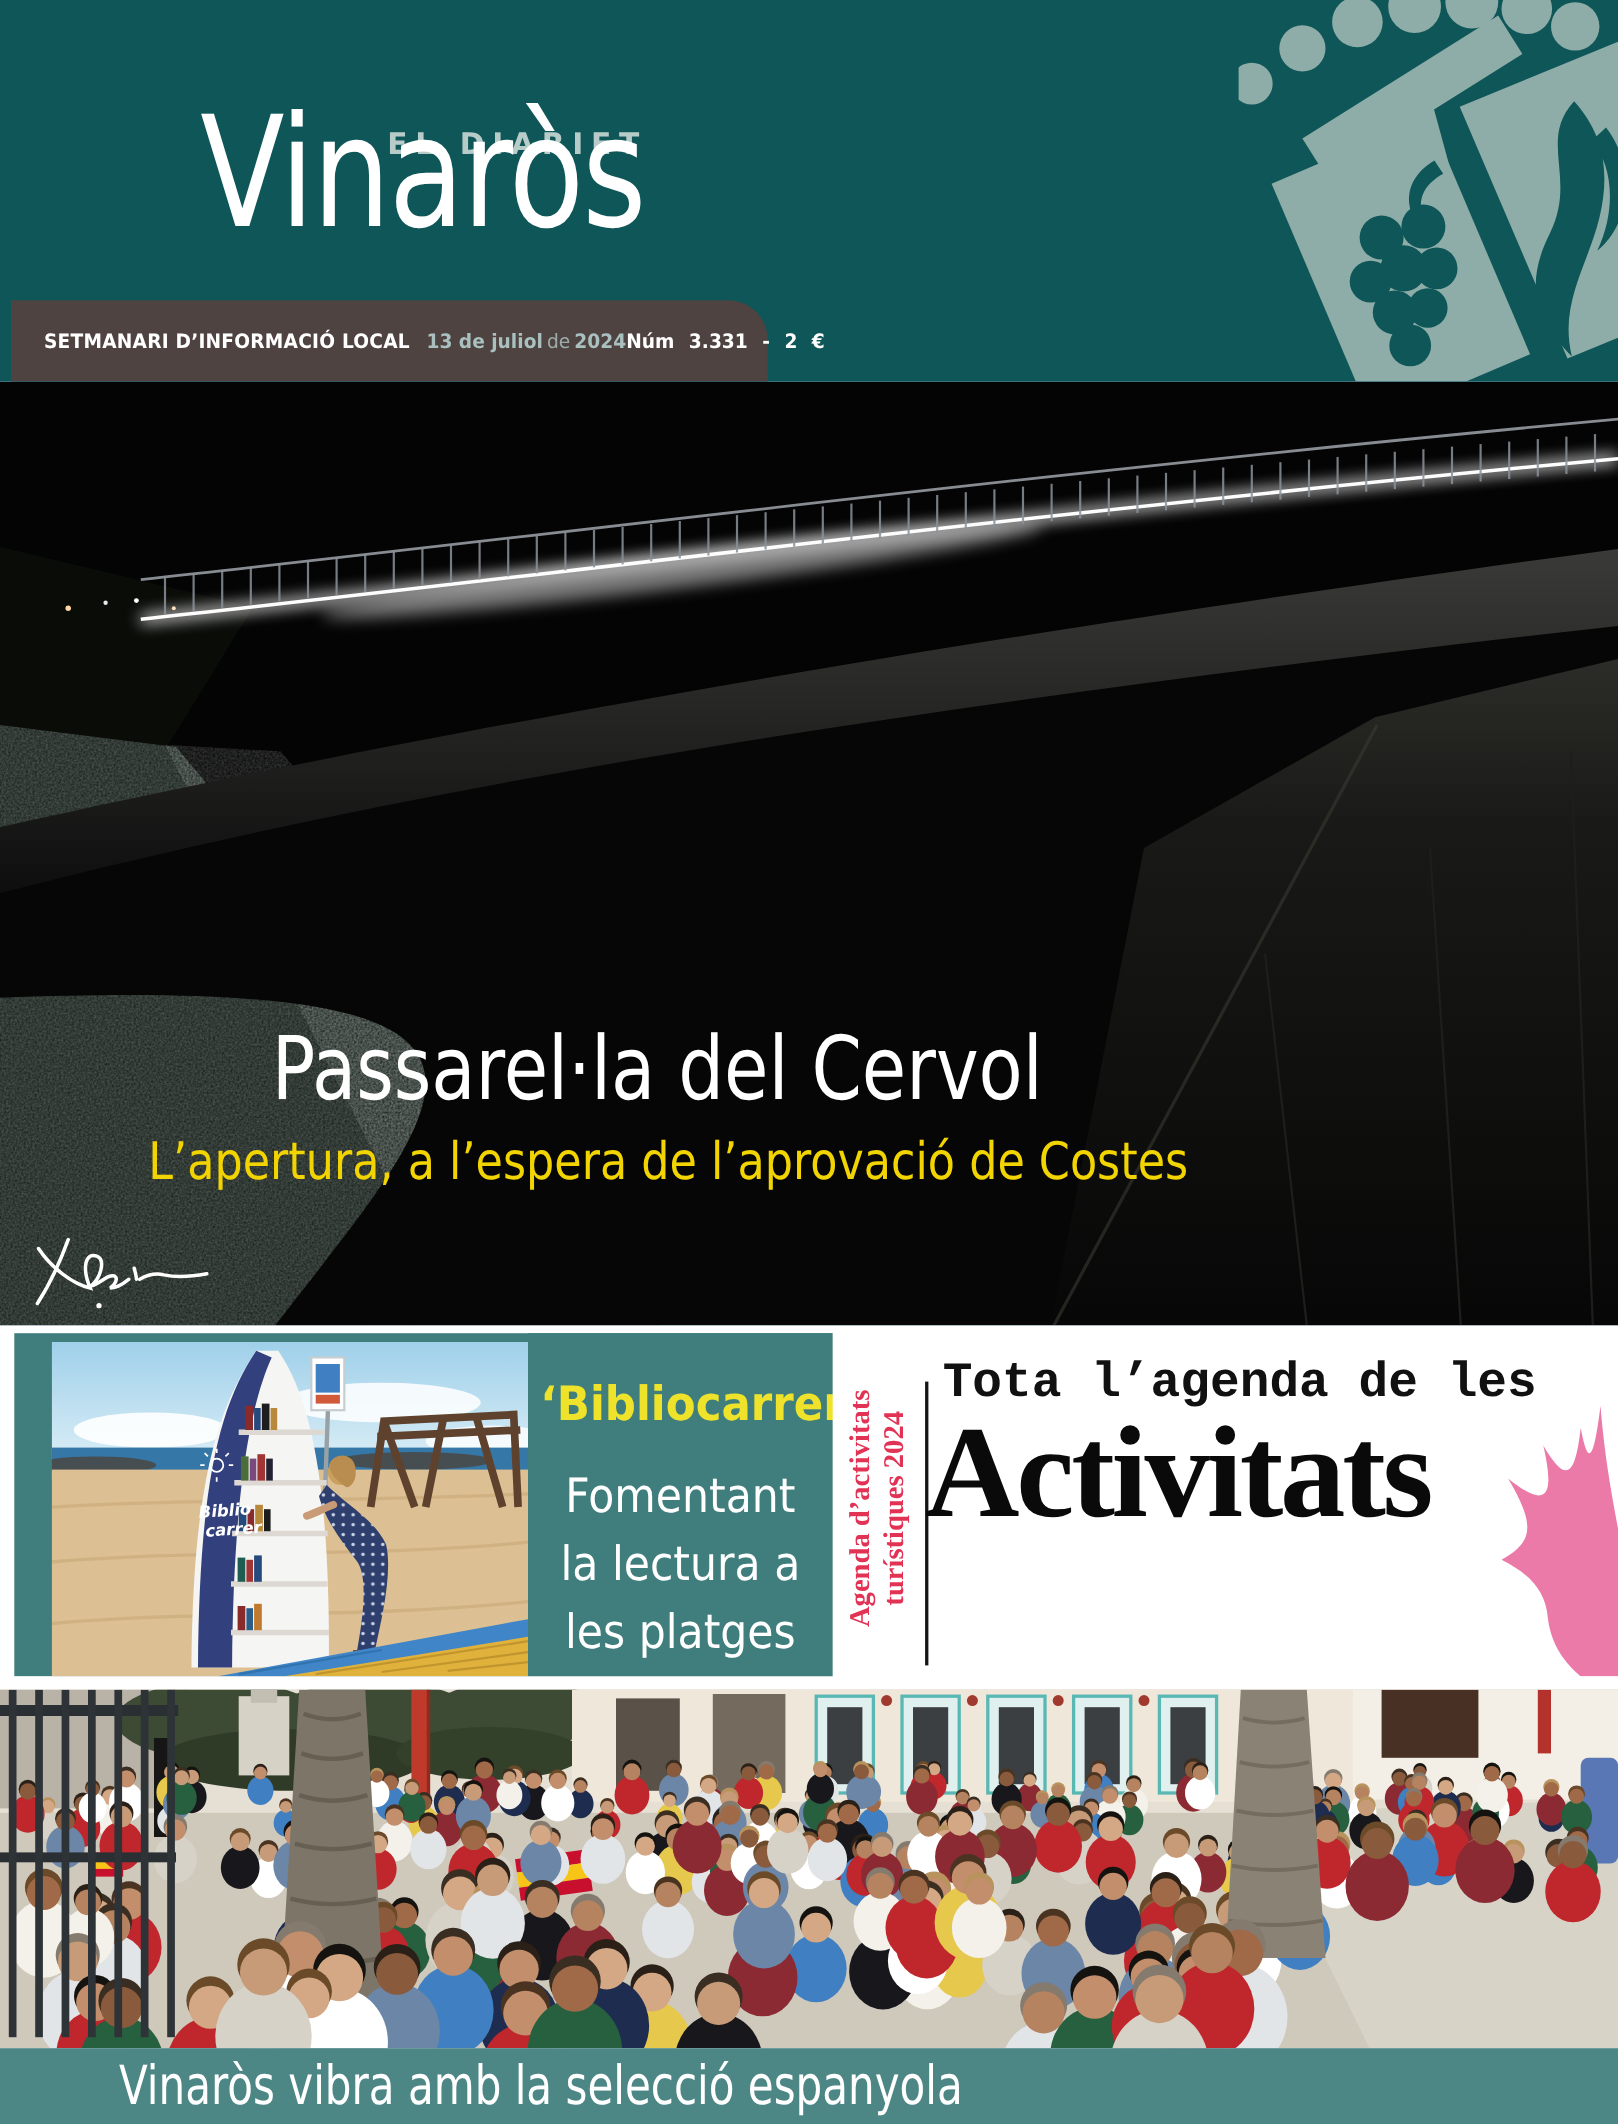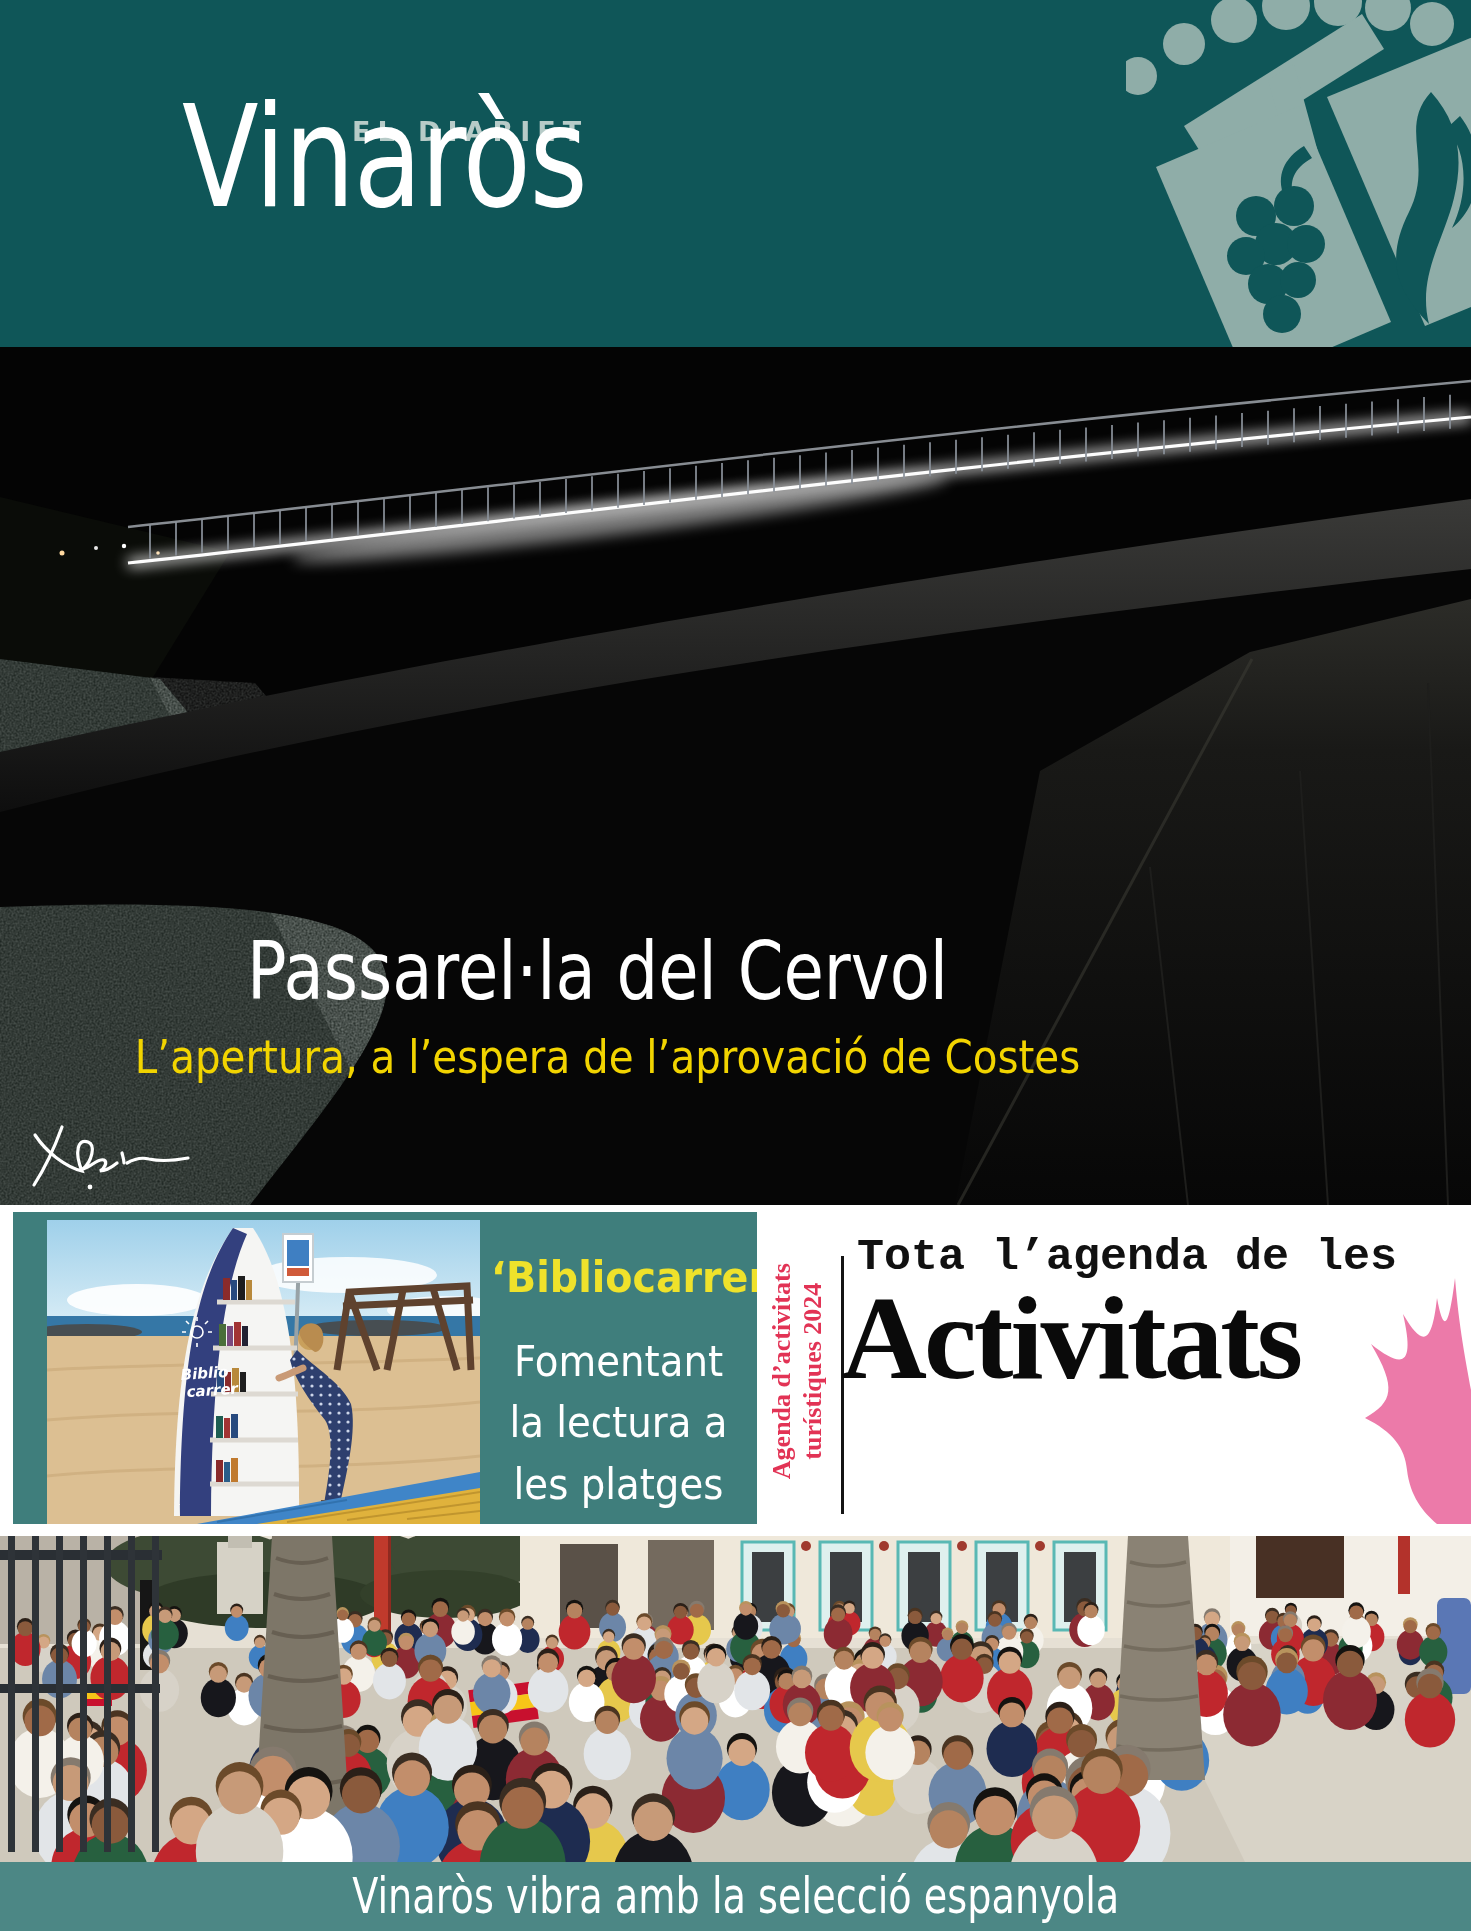--- a/index.html
+++ b/index.html
@@ -73,21 +73,21 @@
   .hand{position:absolute;right:0;top:58px;width:118px;height:254px;z-index:1}
 
   .gap-strip{position:relative;width:100%;height:12px;background:#fff}
 
   
   .crowd{position:relative;width:100%;height:326px;background:#cfc9bc;overflow:hidden}
   .crowd svg{position:absolute;inset:0}
 
   
   .caption-bar{position:relative;width:100%;height:69px;background:var(--caption-teal);
-               display:flex;align-items:center;justify-content:center}
+               display:flex;align-items:center;justify-content:flex-start}
   .caption-text{color:#fff;font-size:49px;font-weight:400;transform:scaleX(.78);
                 transform-origin:center;white-space:nowrap}
 
   .sage{fill:var(--sage)}
   .tealfill{fill:var(--teal-header)}
 </style>
 </head>
 <body>
 
 <div class="page">
@@ -118,20 +118,35 @@
         <circle class="tealfill" cx="120" cy="256" r="19"></circle>
         <circle class="tealfill" cx="180" cy="244" r="19"></circle>
         <circle class="tealfill" cx="142" cy="284" r="20"></circle>
         <circle class="tealfill" cx="172" cy="280" r="18"></circle>
         <circle class="tealfill" cx="156" cy="314" r="19"></circle>
       </g>
       <path class="tealfill" d="M305,92 C272,128 308,162 283,212 C258,262 272,292 303,324 C291,276 318,240 328,198 C338,156 332,122 305,92 Z
            M321,128 C340,150 344,190 326,228 C356,204 362,152 334,116 Z"></path>
     </svg>
 
+    <div class="infobar">
+      <div class="infobar-inner">
+        <span class="info-label">SETMANARI D’INFORMACIÓ LOCAL</span>
+        <span class="info-date">
+          <span>13 de juliol</span><span class="lite">de</span><span>2024</span>
+        </span>
+        <span class="issue">
+          <span>Núm</span>
+          <span>3.331</span>
+          <span>-</span>
+          <span>2</span>
+          <span>€</span>
+        </span>
+      </div>
+    </div>
   </header>
 
   <section class="hero">
     <svg class="scene" viewBox="0 0 1471 858" preserveAspectRatio="none" aria-hidden="true">
       <defs>
         <filter id="glow" x="-40%" y="-400%" width="180%" height="900%">
           <feGaussianBlur stdDeviation="7"></feGaussianBlur>
         </filter>
         <filter id="grain">
           <feTurbulence type="fractalNoise" baseFrequency="0.5" numOctaves="3" result="n"></feTurbulence>

